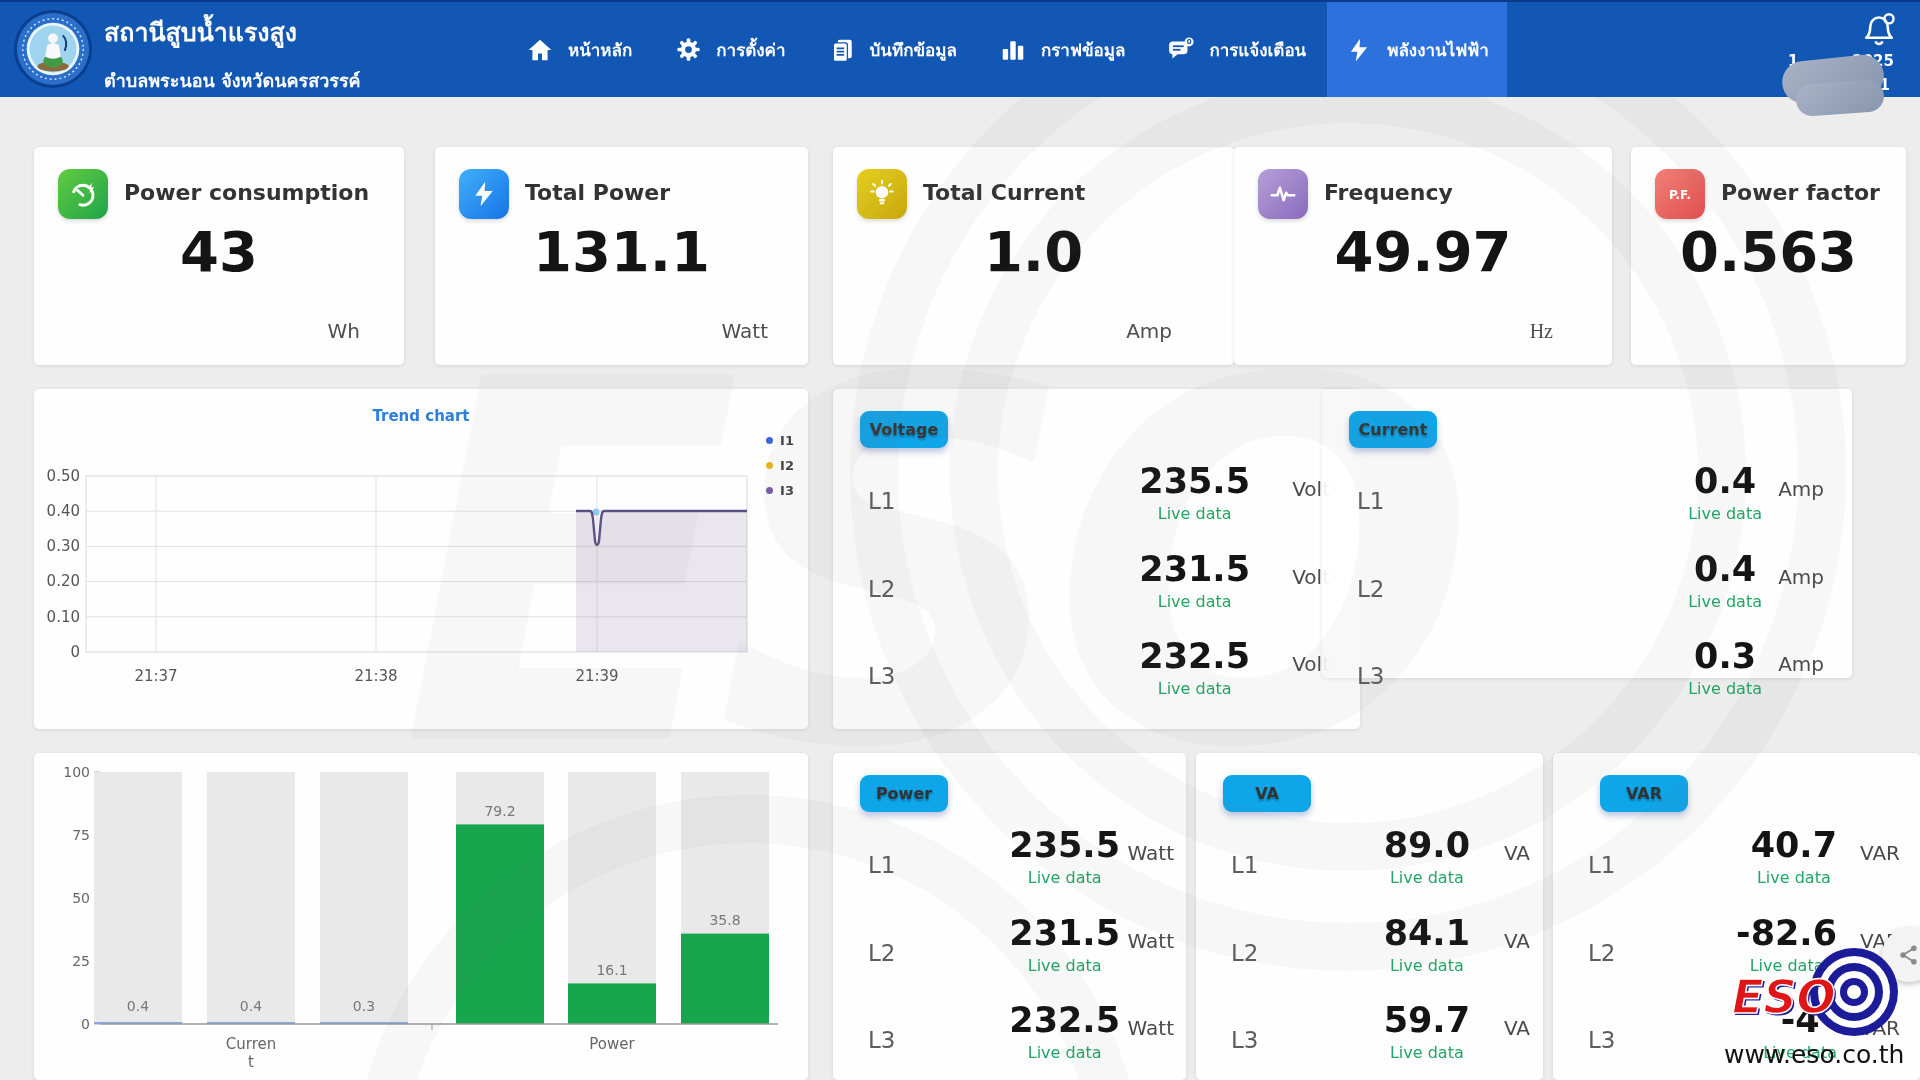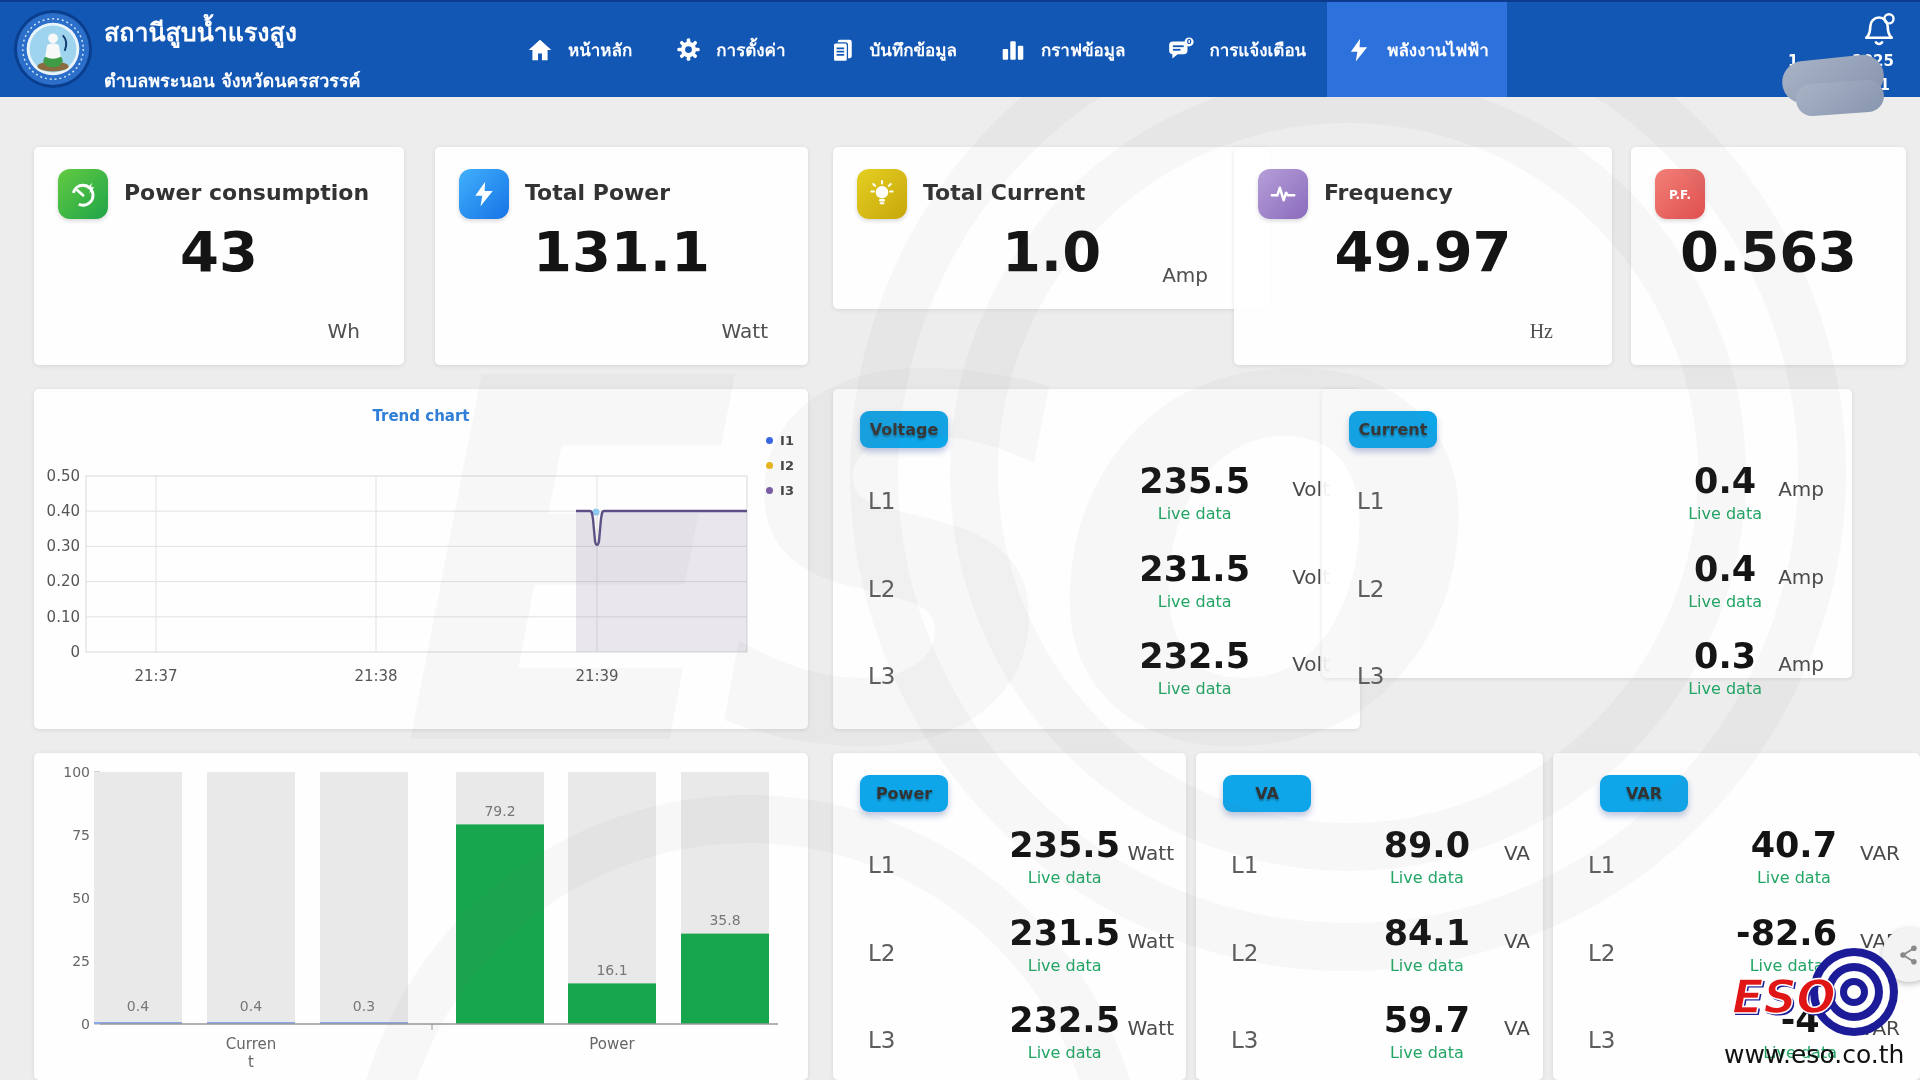--- a/index.html
+++ b/index.html
@@ -206,21 +206,21 @@
     <div class="stat-icon ic-blue">
       <svg width="28" height="28" viewBox="0 0 24 24">
           <polygon points="13,1.5 4.5,13.5 10.5,13.5 9,22.5 19.5,9.5 12.5,9.5" fill="#fff"></polygon>
         </svg>
     </div>
     <div class="stat-title">Total Power</div>
     <div class="stat-value">131.1</div>
     <div class="stat-unit" style="right:40px;">Watt</div>
   </div>
 
-  <div class="card" style="left:833px;top:147px;width:401px;height:162px;padding-left:36px;">
+  <div class="card" style="left:833px;top:147px;width:401px;height:218px;">
     <div class="stat-icon ic-yellow">
       <svg width="30" height="30" viewBox="0 0 24 24">
           <g stroke="#fff" stroke-width="1.6" stroke-linecap="round">
             <line x1="12" y1="1.5" x2="12" y2="3.5"></line>
             <line x1="5" y1="4" x2="6.5" y2="5.5"></line>
             <line x1="19" y1="4" x2="17.5" y2="5.5"></line>
             <line x1="3.5" y1="10" x2="5.5" y2="10"></line>
             <line x1="20.5" y1="10" x2="18.5" y2="10"></line>
           </g>
           <circle cx="12" cy="10.5" r="5" fill="#fff"></circle>
@@ -243,20 +243,21 @@
     <div class="stat-value">49.97</div>
     <div class="stat-unit" style="right:59px;font-family:Liberation Serif, serif;">Hz</div>
   </div>
 
   <div class="card" style="left:1631px;top:147px;width:275px;height:218px;">
     <div class="stat-icon ic-red">
       <svg width="36" height="36" viewBox="0 0 36 36">
           <text x="18" y="23" font-size="12" font-weight="bold" fill="#fff" text-anchor="middle">P.F.</text>
         </svg>
     </div>
+    <div class="stat-title">Power factor</div>
     <div class="stat-value">0.563</div>
   </div>
 
   <div class="card" style="left:34px;top:389px;width:774px;height:340px;">
     <div class="trend-title">Trend chart</div>
     <div class="legend">
       <div class="leg-row">
           <span class="dot" style="background:#3a66e0;"></span>
           <span>I1</span>
         </div>

